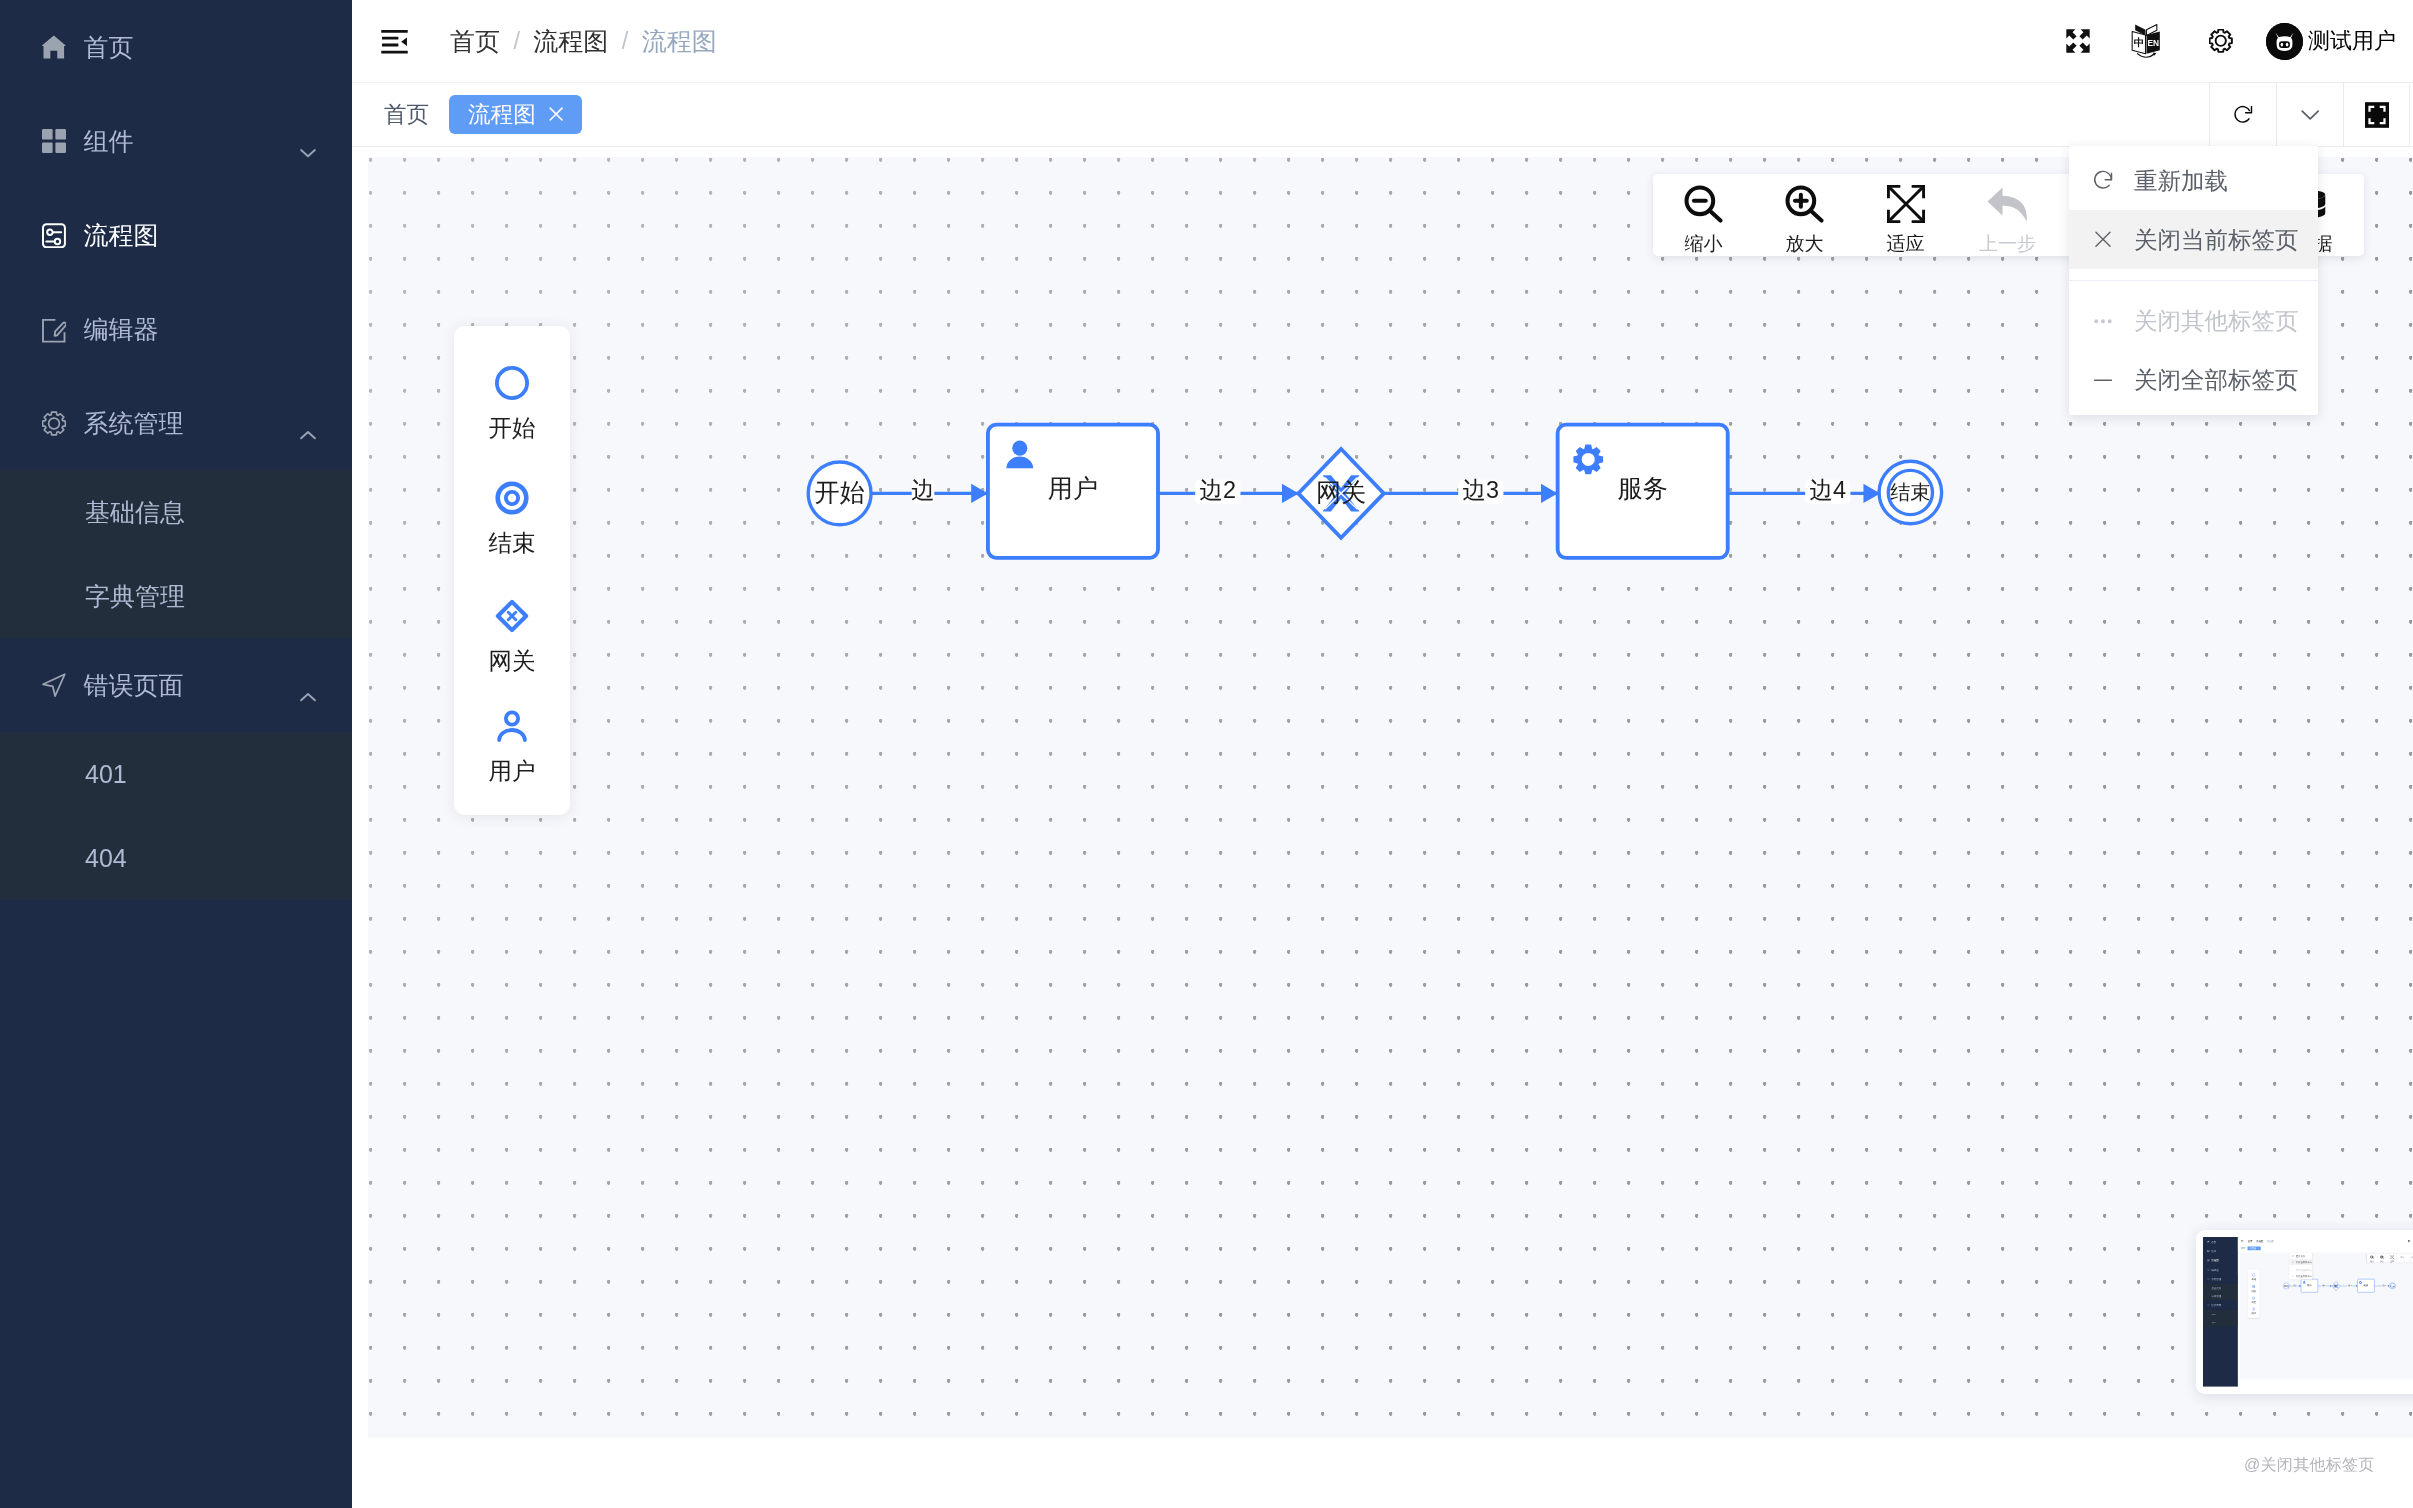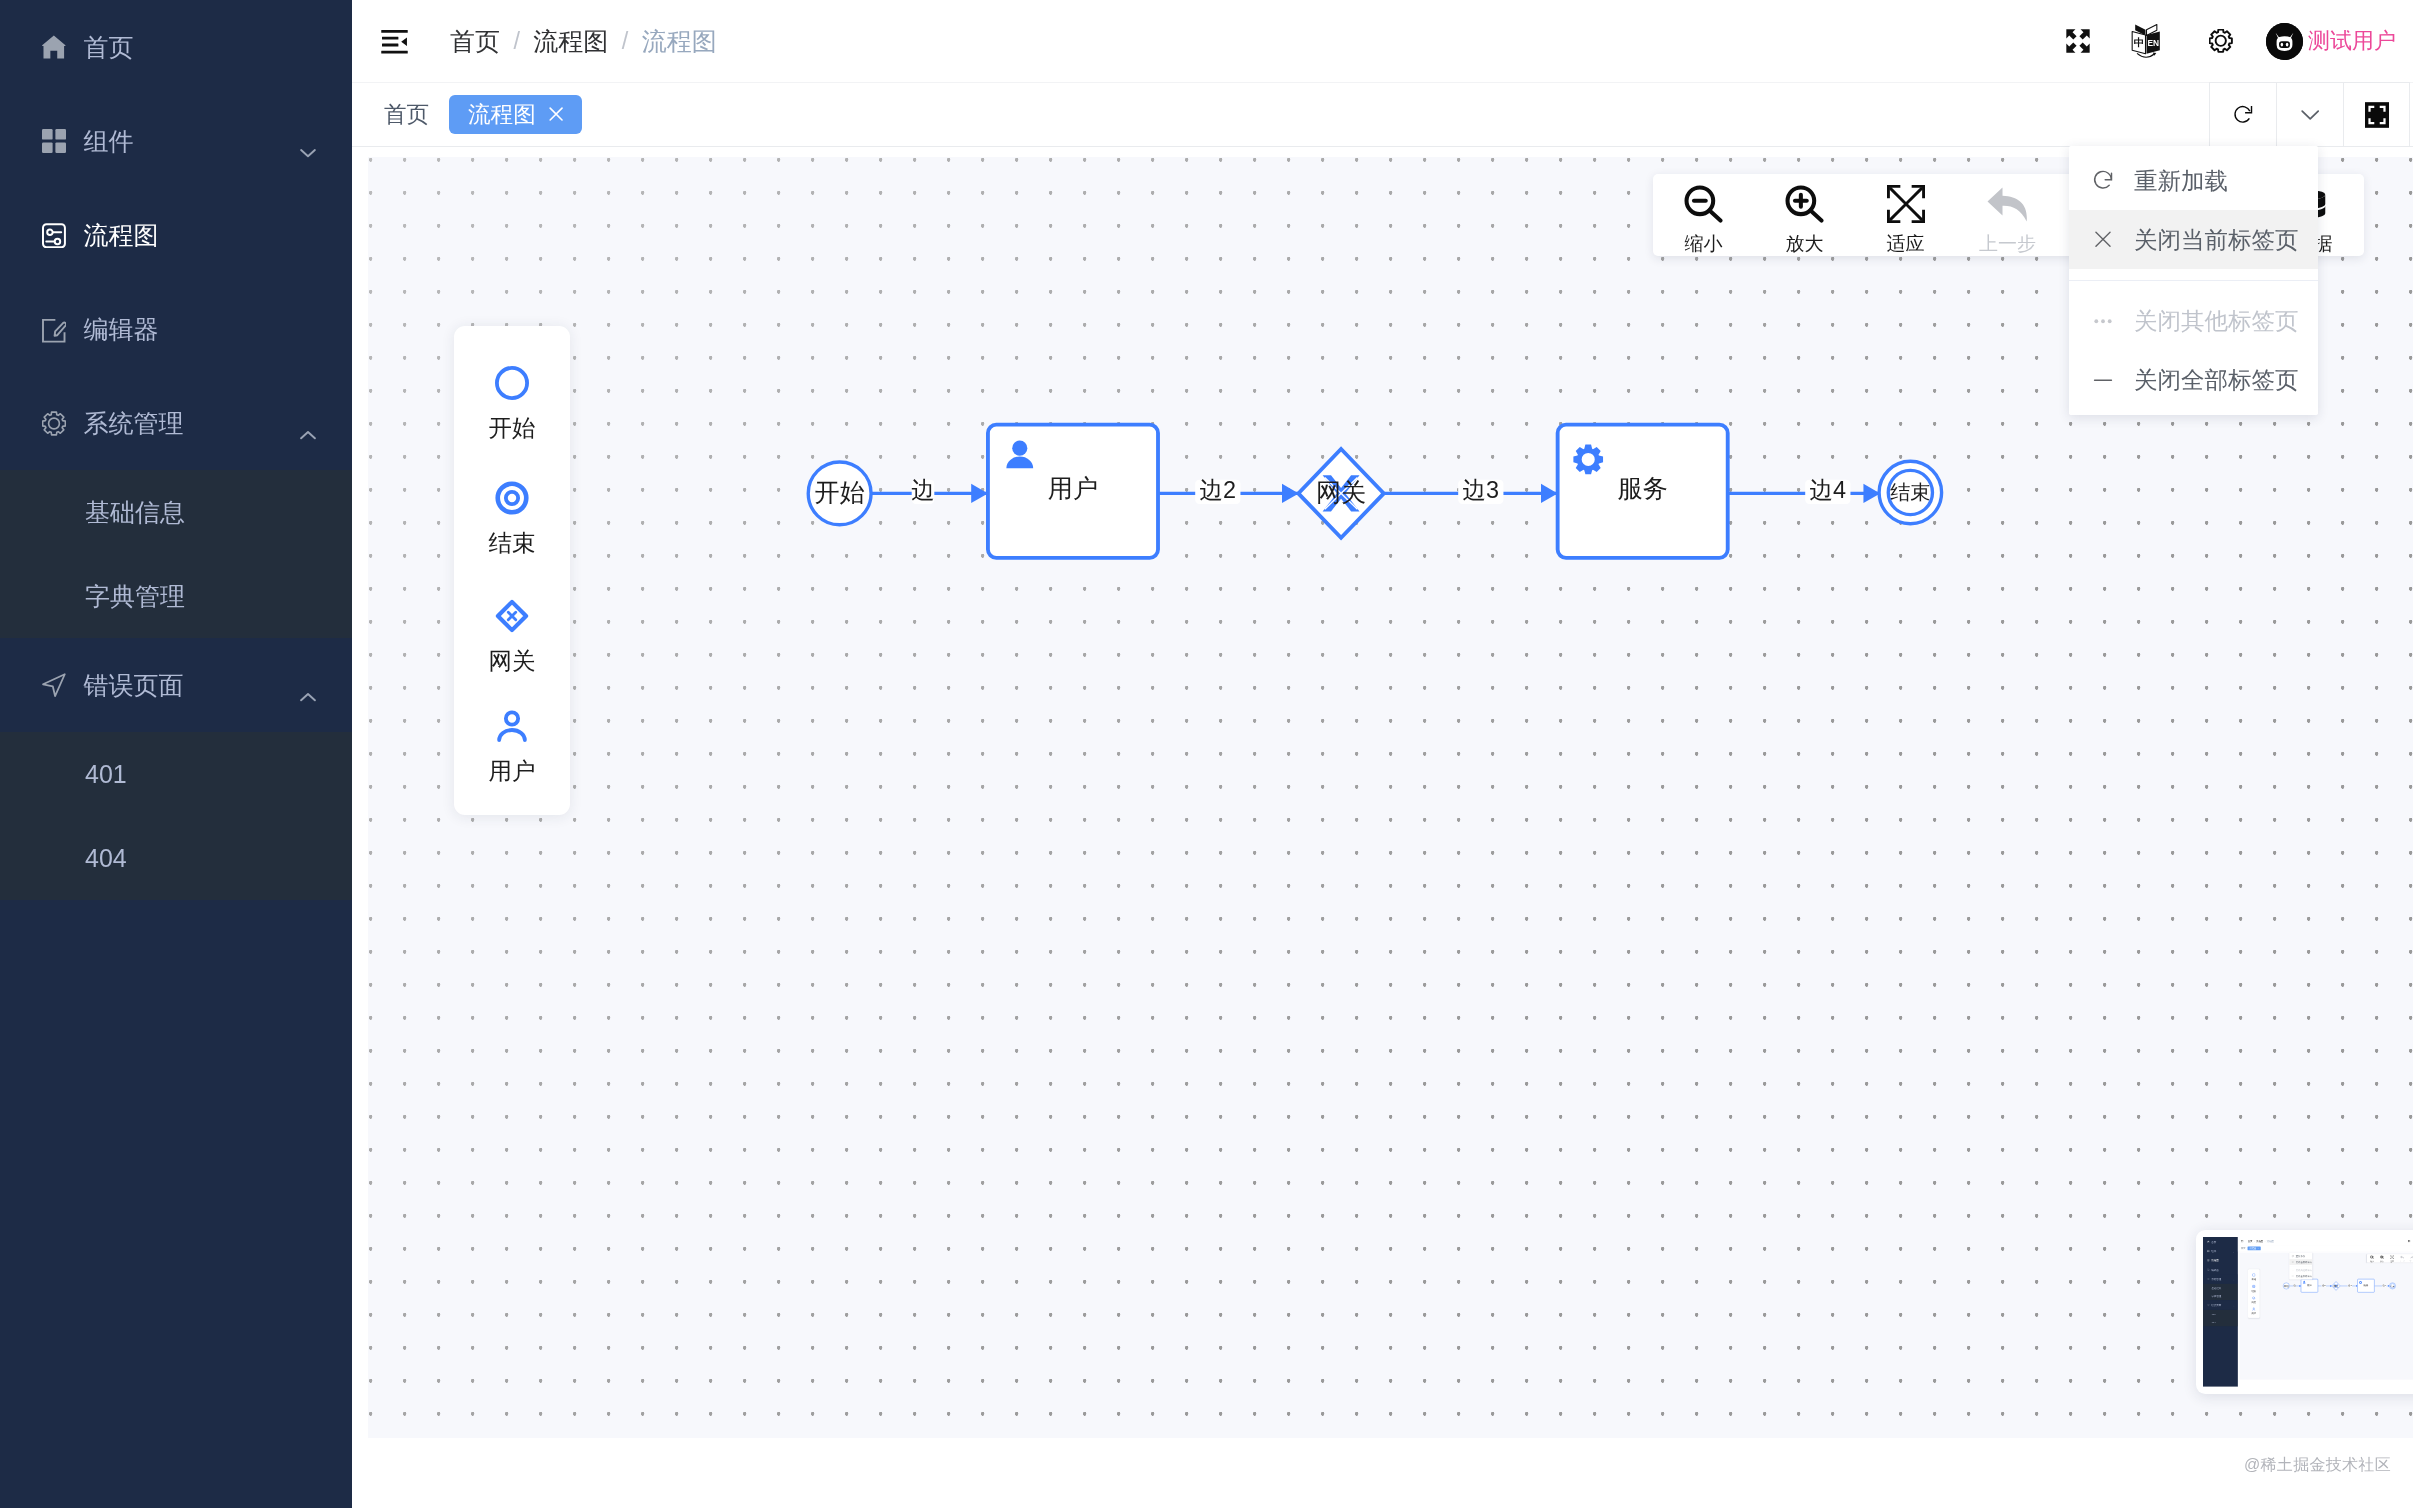--- a/index.html
+++ b/index.html
@@ -30,21 +30,21 @@
   .crumbs { position:absolute; left:98px; top:0; height:82px; display:flex; align-items:center; font-size:25px; color:#303133; }
   .crumb-sep { color:#c0c4cc; margin:0 13.4px; font-size:23.5px; }
   .crumb-last { color:#97a8be; }
   .hdr-right { position:absolute; left:0; top:0; right:0; height:82px; }
   .hdr-btn { position:absolute; top:0; height:82px; display:flex; align-items:center; justify-content:center; cursor:pointer; }
   .hdr-btn.fs { left:1714px; width:24px; }
   .hdr-btn.lang { left:1779px; width:30px; }
   .hdr-btn.gear { left:1857px; width:23.5px; }
   .avatar-wrap { position:absolute; left:1914px; top:0; height:82px; display:flex; align-items:center; cursor:pointer; }
   .avatar { width:37px; height:37px; border-radius:50%; background:#0a0a0a; display:flex; align-items:center; justify-content:center; }
-  .avatar-name { font-size:22px; color:#ec4899; margin-left:5px;font-family:Liberation Serif, serif; }
+  .avatar-name { font-size:22px; color:#000000; margin-left:5px;font-family:Liberation Serif, serif; }
 
   
   .tabbar { position:absolute; left:0; top:82px; right:0; height:65px; background:#fff;
             border-top:0.8px solid #f2f3f5; border-bottom:0.8px solid #e9ebee; display:flex; align-items:center; }
   .tab { font-size:22.6px; color:#4e5969; height:39px; display:flex; align-items:center; border-radius:5.9px; cursor:pointer; }
   .tab.home { position:absolute; left:32px; }
   .tab.active { position:absolute; left:97px; background:#5e9cf5; color:#fff; padding:0 19px; }
   .tab .tab-close { margin-left:13.4px; width:14.2px; height:14.2px; display:inline-flex; align-items:center; justify-content:center; }
   .tabbar-right { position:absolute; left:1857px; top:-0.8px; bottom:-0.8px; display:flex; }
   .tb-btn { width:67px; border-left:0.8px solid #e9ebee; border-top:0.8px solid #e9ebee; border-bottom:0.8px solid #e9ebee;
@@ -864,17 +864,17 @@
         </span>
         <span class="ctx-lb">关闭全部标签页</span>
       </div>
     </div>
 
   </div>
 </div>
         </div>
     </div>
 
-    <div class="watermark">@稀土掘金技术社区</div>
+    <div class="watermark">@关闭其他标签页</div>
 
   </div>
 </div>
 
 
 </body></html>

